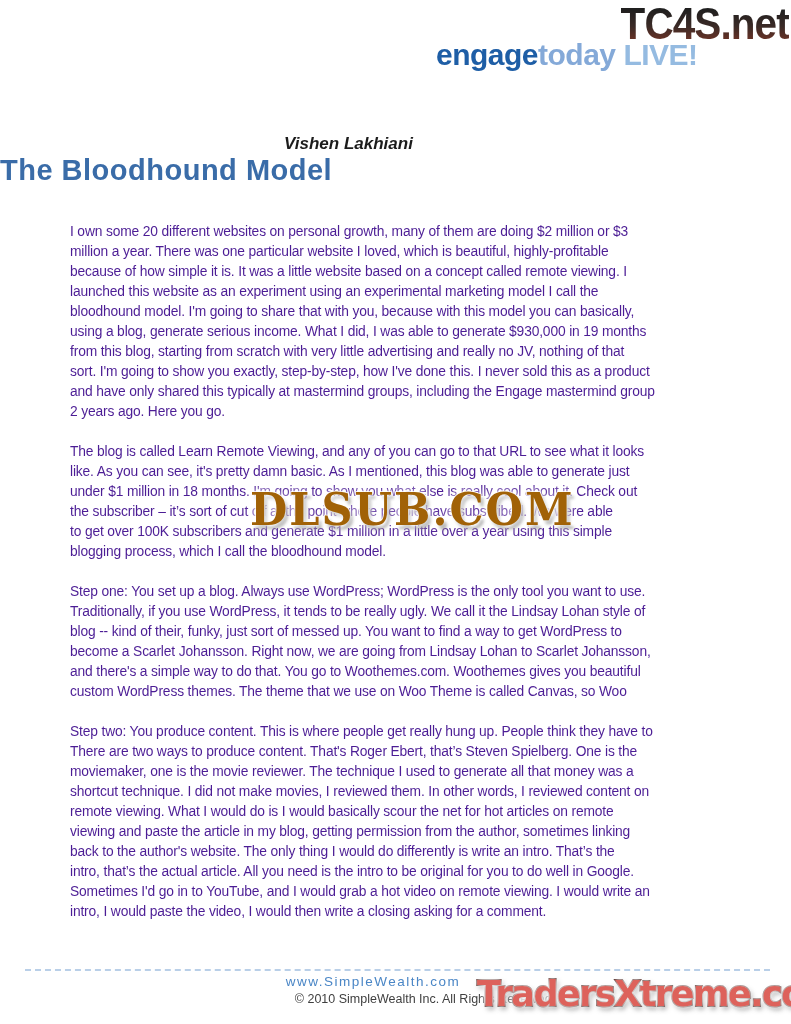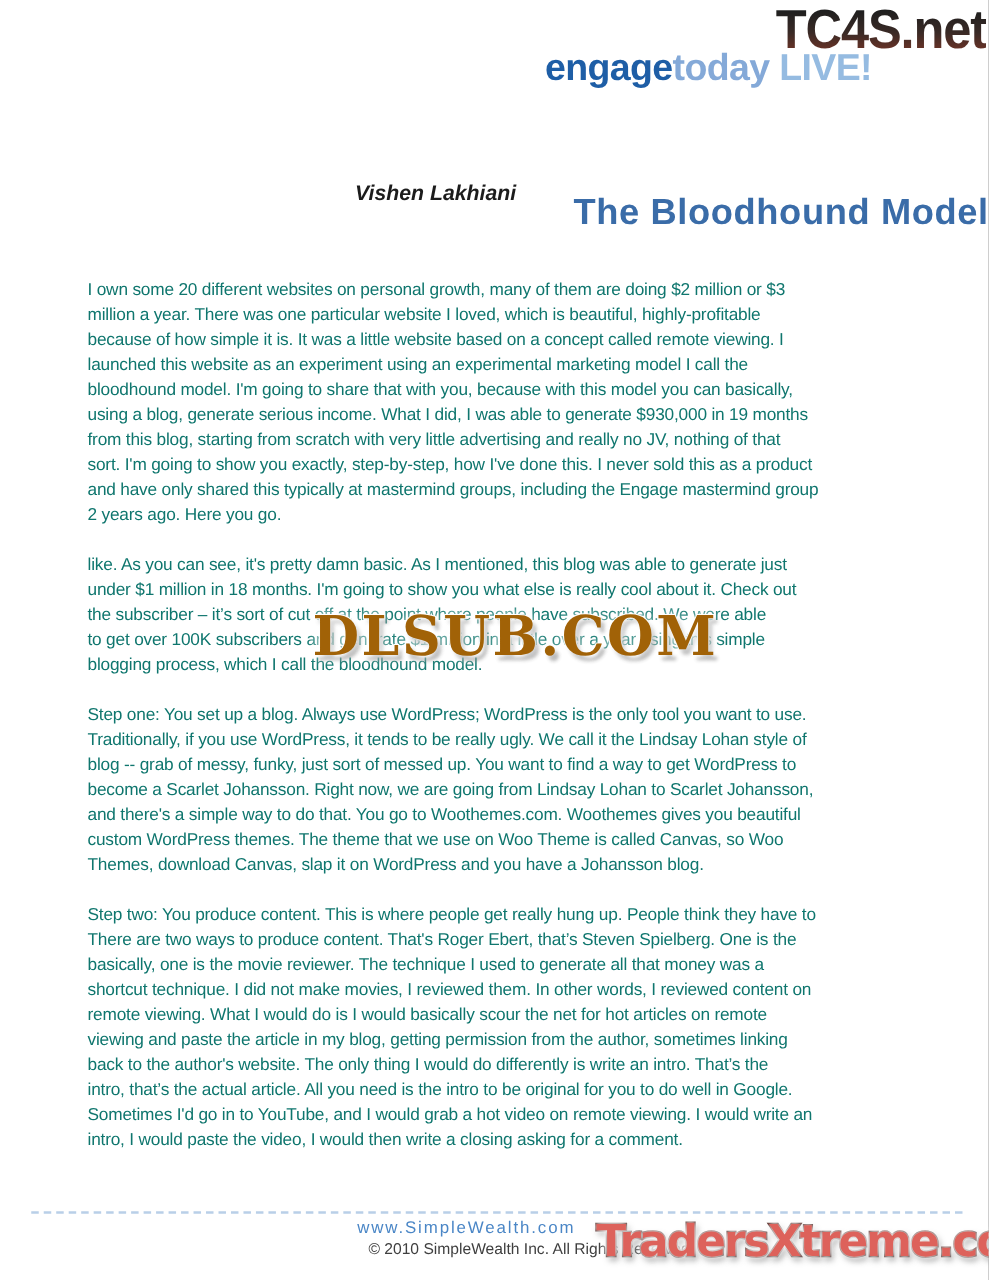--- a/index.html
+++ b/index.html
@@ -30,32 +30,32 @@
     position:absolute; top:40px; left:436px;
     font-size:30px; font-weight:bold; line-height:1; letter-spacing:-0.5px;
     white-space:nowrap;
   }
   .lg-engage { color:#1e5ea6; }
   .lg-today  { color:#84a9d8; }
   .lg-live   { color:#95bbe1;margin-top:35px; }
 
   
   .author {
-    position:absolute; top:145px; left:0; width:697px; text-align:center;
+    position:absolute; top:134px; left:0; width:697px; text-align:center;
     font-size:17px; font-weight:bold; font-style:italic; color:#1c1c1c;
   }
   .heading {
-    position:absolute; top:154px; left:0; width:791px; text-align:right;
+    position:absolute; top:154px; left:0; width:791px; text-align:left;
     font-size:29px; font-weight:bold; letter-spacing:0.5px; color:#3a6ca8;
   }
 
   
   .content {
     position:absolute; top:222px; left:70px; width:655px;
-    font-size:13.8px; line-height:20px; letter-spacing:-0.15px; color:#0f766e;
+    font-size:13.8px; line-height:20px; letter-spacing:-0.15px; color:#4c1d95;
   }
   .para { margin:0 0 20px 0; }
   .para .ln { white-space:nowrap; height:20px; }
 
   
   .wm-center {
     position:absolute; top:487px; left:250px; width:310px; text-align:center;
     font-family:"DejaVu Serif", serif; font-weight:bold;
     font-size:43px; line-height:46px; letter-spacing:2px;
     color:#a16207;
@@ -111,39 +111,39 @@
         <div class="ln">because of how simple it is. It was a little website based on a concept called remote viewing. I</div>
         <div class="ln">launched this website as an experiment using an experimental marketing model I call the</div>
         <div class="ln">bloodhound model. I'm going to share that with you, because with this model you can basically,</div>
         <div class="ln">using a blog, generate serious income. What I did, I was able to generate $930,000 in 19 months</div>
         <div class="ln">from this blog, starting from scratch with very little advertising and really no JV, nothing of that</div>
         <div class="ln">sort. I'm going to show you exactly, step-by-step, how I've done this. I never sold this as a product</div>
         <div class="ln">and have only shared this typically at mastermind groups, including the Engage mastermind group</div>
         <div class="ln">2 years ago. Here you go.</div>
       </div>
     <div class="para">
+        <div class="ln">The blog is called Learn Remote Viewing, and any of you can go to that URL to see what it looks</div>
         <div class="ln">like. As you can see, it's pretty damn basic. As I mentioned, this blog was able to generate just</div>
         <div class="ln">under $1 million in 18 months. I'm going to show you what else is really cool about it. Check out</div>
         <div class="ln">the subscriber – it’s sort of cut off at the point where people have subscribed. We were able</div>
         <div class="ln">to get over 100K subscribers and generate $1 million in a little over a year using this simple</div>
         <div class="ln">blogging process, which I call the bloodhound model.</div>
       </div>
     <div class="para">
         <div class="ln">Step one:  You set up a blog. Always use WordPress; WordPress is the only tool you want to use.</div>
         <div class="ln">Traditionally, if you use WordPress, it tends to be really ugly. We call it the Lindsay Lohan style of</div>
-        <div class="ln">blog -- grab of messy, funky, just sort of messed up. You want to find a way to get WordPress to</div>
+        <div class="ln">blog -- kind of their, funky, just sort of messed up. You want to find a way to get WordPress to</div>
         <div class="ln">become a Scarlet Johansson. Right now, we are going from Lindsay Lohan to Scarlet Johansson,</div>
         <div class="ln">and there's a simple way to do that. You go to Woothemes.com.  Woothemes gives you beautiful</div>
         <div class="ln">custom WordPress themes. The theme that we use on Woo Theme is called Canvas, so Woo</div>
-        <div class="ln">Themes, download Canvas, slap it on WordPress and you have a Johansson blog.</div>
       </div>
     <div class="para">
         <div class="ln">Step two:  You produce content. This is where people get really hung up. People think they have to</div>
         <div class="ln">There are two ways to produce content. That's Roger Ebert, that’s Steven Spielberg. One is the</div>
-        <div class="ln">basically, one is the movie reviewer. The technique I used to generate all that money was a</div>
+        <div class="ln">moviemaker, one is the movie reviewer. The technique I used to generate all that money was a</div>
         <div class="ln">shortcut technique. I did not make movies, I reviewed them. In other words, I reviewed content on</div>
         <div class="ln">remote viewing. What I would do is I would basically scour the net for hot articles on remote</div>
         <div class="ln">viewing and paste the article in my blog, getting permission from the author, sometimes linking</div>
         <div class="ln">back to the author's website. The only thing I would do differently is write an intro. That’s the</div>
         <div class="ln">intro, that’s the actual article. All you need is the intro to be original for you to do well in Google.</div>
         <div class="ln">Sometimes I'd go in to YouTube, and I would grab a hot video on remote viewing. I would write an</div>
         <div class="ln">intro, I would paste the video, I would then write a closing asking for a comment.</div>
       </div>
   </div>
 

